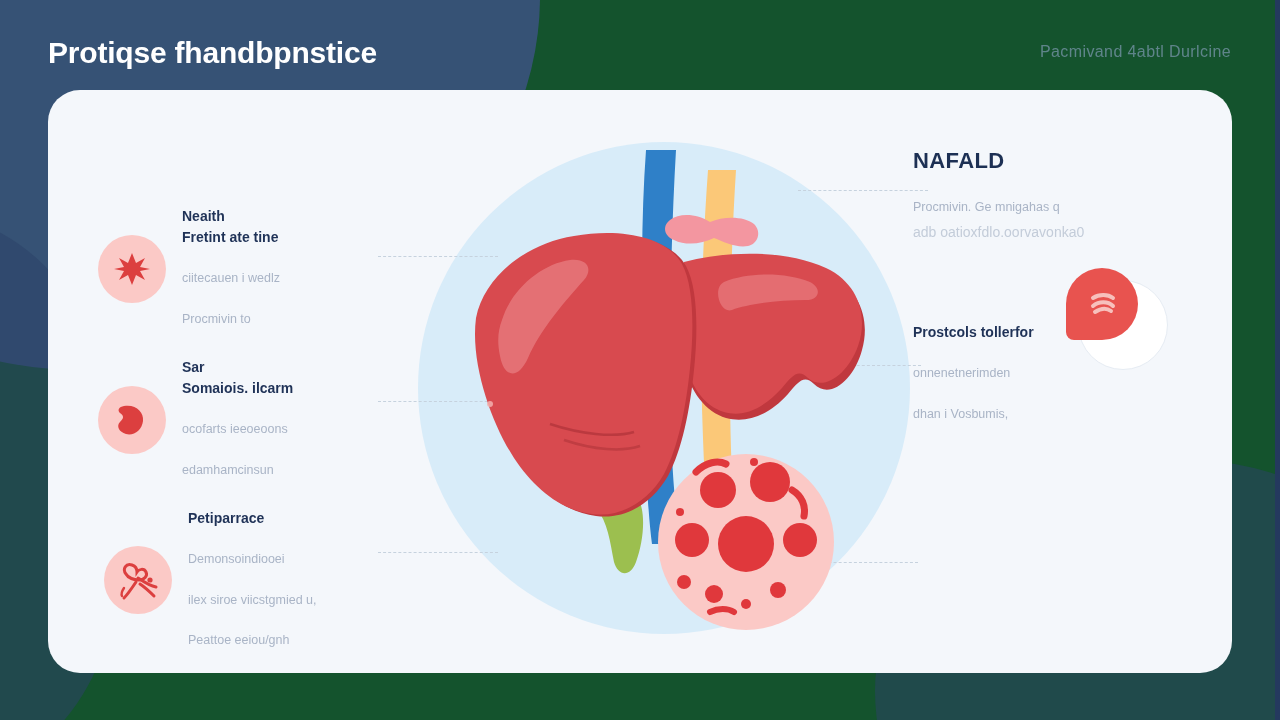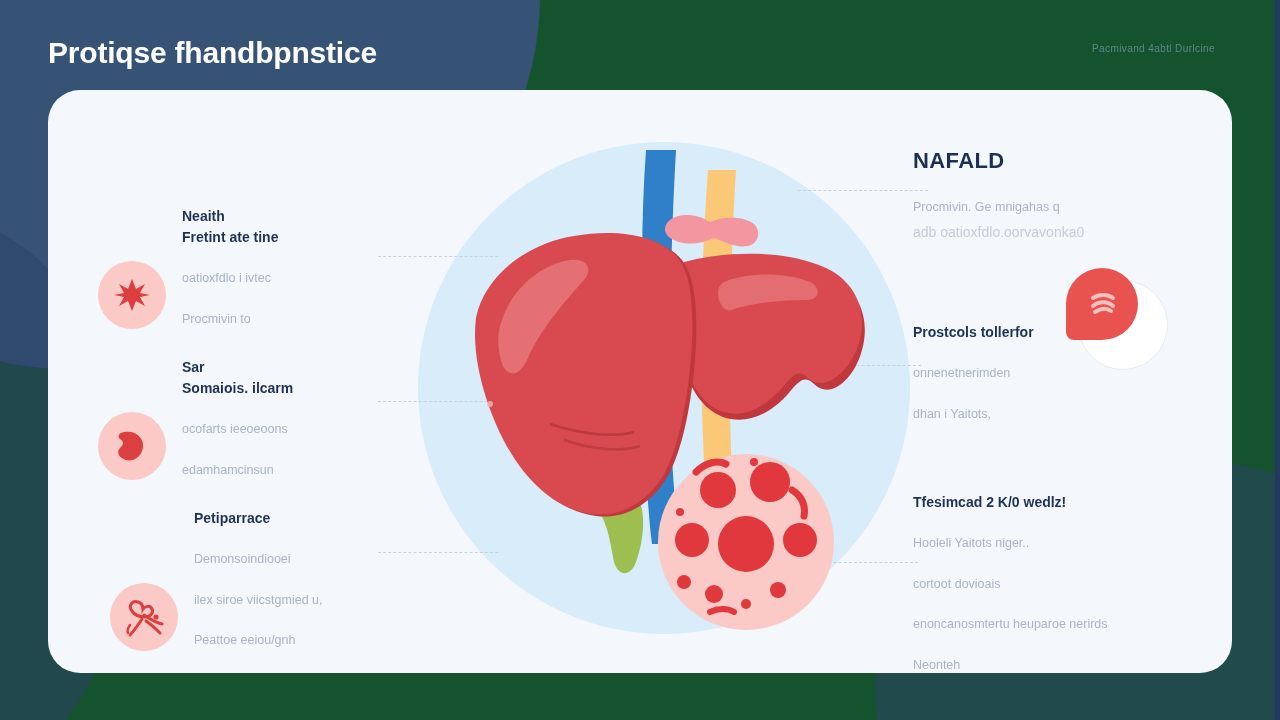--- a/index.html
+++ b/index.html
@@ -58,23 +58,23 @@
     left: 48px;
     top: 36px;
     font-size: 30px;
     font-weight: bold;
     color: #ffffff;
     letter-spacing: -0.2px;
     white-space: nowrap;
   }
   .slide-eyebrow {
     position: absolute;
-    right: 60px;
+    right: 44px;
     top: 43px;
-    font-size: 10px;
+    font-size: 16px;
     color: #8ea3c4;
     opacity: 0.62;
     letter-spacing: 0.4px;
     white-space: nowrap;
   }
 
   
   .card {
     position: absolute;
     left: 48px;
@@ -109,26 +109,26 @@
     position: absolute;
     left: 865px;
     top: 0;
     width: 300px;
     height: 100%;
   }
 
   .feature {
     position: absolute;
     display: flex;
-    align-items: flex-end;
+    align-items: center;
     gap: 16px;
   }
   .feature.l1 { top: 114px; left: 0; }
   .feature.l2 { top: 265px; left: 0; }
-  .feature.l3 { top: 416px; left: 12px; }
+  .feature.l3 { top: 416px; left: 6px; }
 
   .feature.r1 { top: 52px; left: 0; }
   .feature.r2 { top: 230px; left: 0; }
   .feature.r3 { top: 400px; left: 0; }
 
   .icon-circle {
     flex: none;
     width: 68px;
     height: 68px;
     border-radius: 50%;
@@ -279,21 +279,21 @@
 
       <div class="feature l1">
         <div class="icon-circle">
           <svg width="40" height="40" viewBox="0 0 40 40">
             <path d="M20 4 L24 14 L33 9 L28 18 L38 20 L28 22 L33 31 L24 26 L20 36 L16 26 L7 31 L12 22 L2 20 L12 18 L7 9 L16 14 Z" fill="#dc3f3f"></path>
           </svg>
         </div>
         <div class="feature-text">
           <div class="feature-title">Neaith</div>
           <div class="feature-title">Fretint ate tine</div>
-          <div class="feature-body">oatioxfdlo i ivtec</div>
+          <div class="feature-body">ciitecauen i wedlz</div>
           <div class="feature-body">Procmivin to</div>
         </div>
       </div>
 
       <div class="feature l2">
         <div class="icon-circle">
           <svg width="40" height="40" viewBox="0 0 40 40">
             <path d="M12 6 C24 4 32 12 31 21 C30 30 22 36 14 34 C7 32 4 26 8 22 C12 18 12 16 8 13 C5 10 7 7 12 6 Z" fill="#dc3f3f"></path>
           </svg>
         </div>
@@ -333,33 +333,24 @@
           <div class="feature-title big">NAFALD</div>
           <div class="feature-body">Procmivin. Ge mnigahas  q</div>
           <div class="feature-body tiny">adb oatioxfdlo.oorvavonka0</div>
         </div>
       </div>
 
       <div class="feature r2">
         <div class="feature-text">
           <div class="feature-title">Prostcols tollerfor</div>
           <div class="feature-body">onnenetnerimden</div>
-          <div class="feature-body">dhan i Yaitots,</div>
-        </div>
-      </div>
-
-      <div class="feature r3">
-        <div class="feature-text">
-          <div class="feature-title">Tfesimcad 2 K/0 wedlz!</div>
-          <div class="feature-body">Hooleli Yaitots niger..</div>
-          <div class="feature-body">cortoot dovioais</div>
-          <div class="feature-body">enoncanosmtertu heuparoe nerirds</div>
-          <div class="feature-body">Neonteh</div>
-        </div>
-      </div>
+          <div class="feature-body">dhan i Vosbumis,</div>
+        </div>
+      </div>
+
 
     </div>
 
     <div class="badge-halo"></div>
     <div class="badge-bubble">
       <svg width="36" height="34" viewBox="0 0 36 34">
         <path d="M9 11 C15 7 24 7 29 11" fill="none" stroke="#f7c0bc" stroke-width="4" stroke-linecap="round"></path>
         <path d="M9 19 C15 14 24 14 29 19" fill="none" stroke="#f7c0bc" stroke-width="4" stroke-linecap="round"></path>
         <path d="M11 25 C17 21 23 21 27 24" fill="none" stroke="#f7c0bc" stroke-width="4" stroke-linecap="round"></path>
       </svg>

